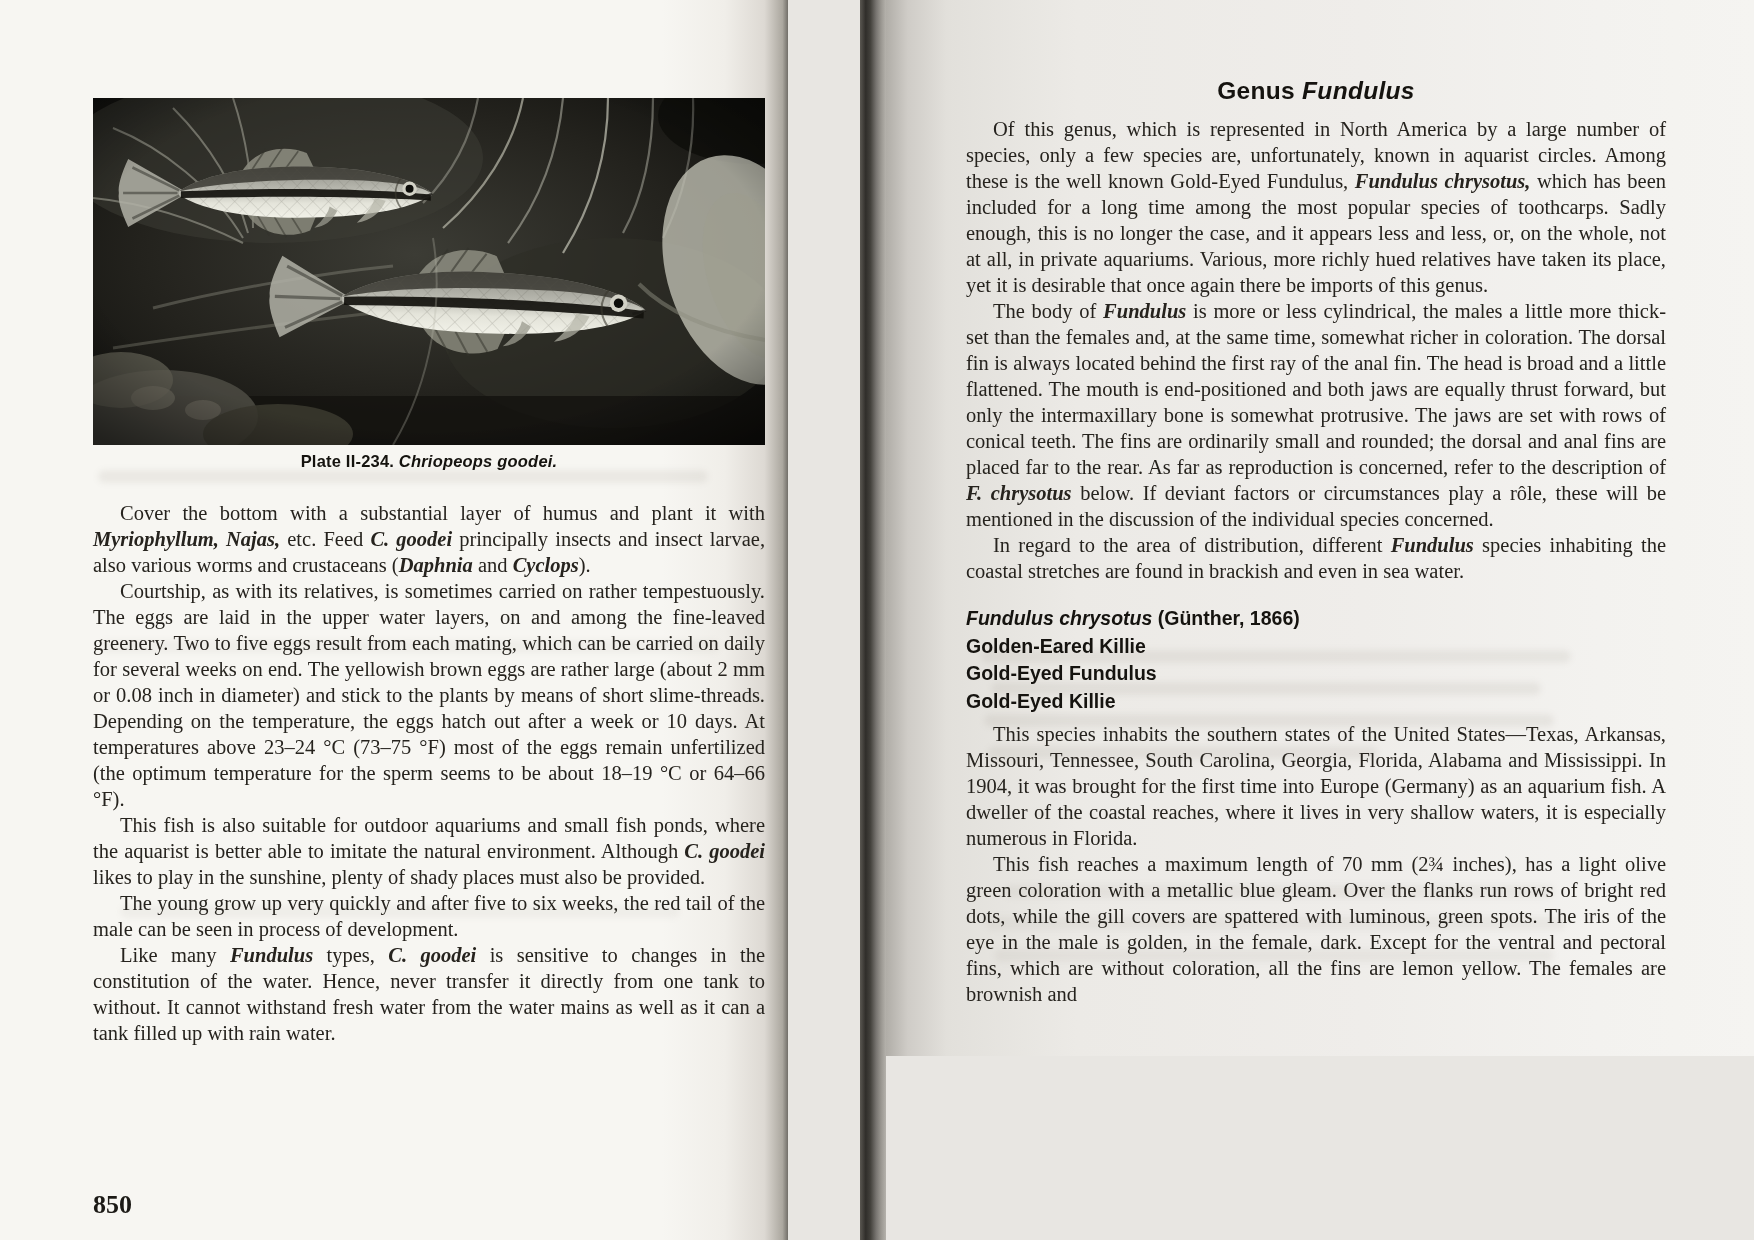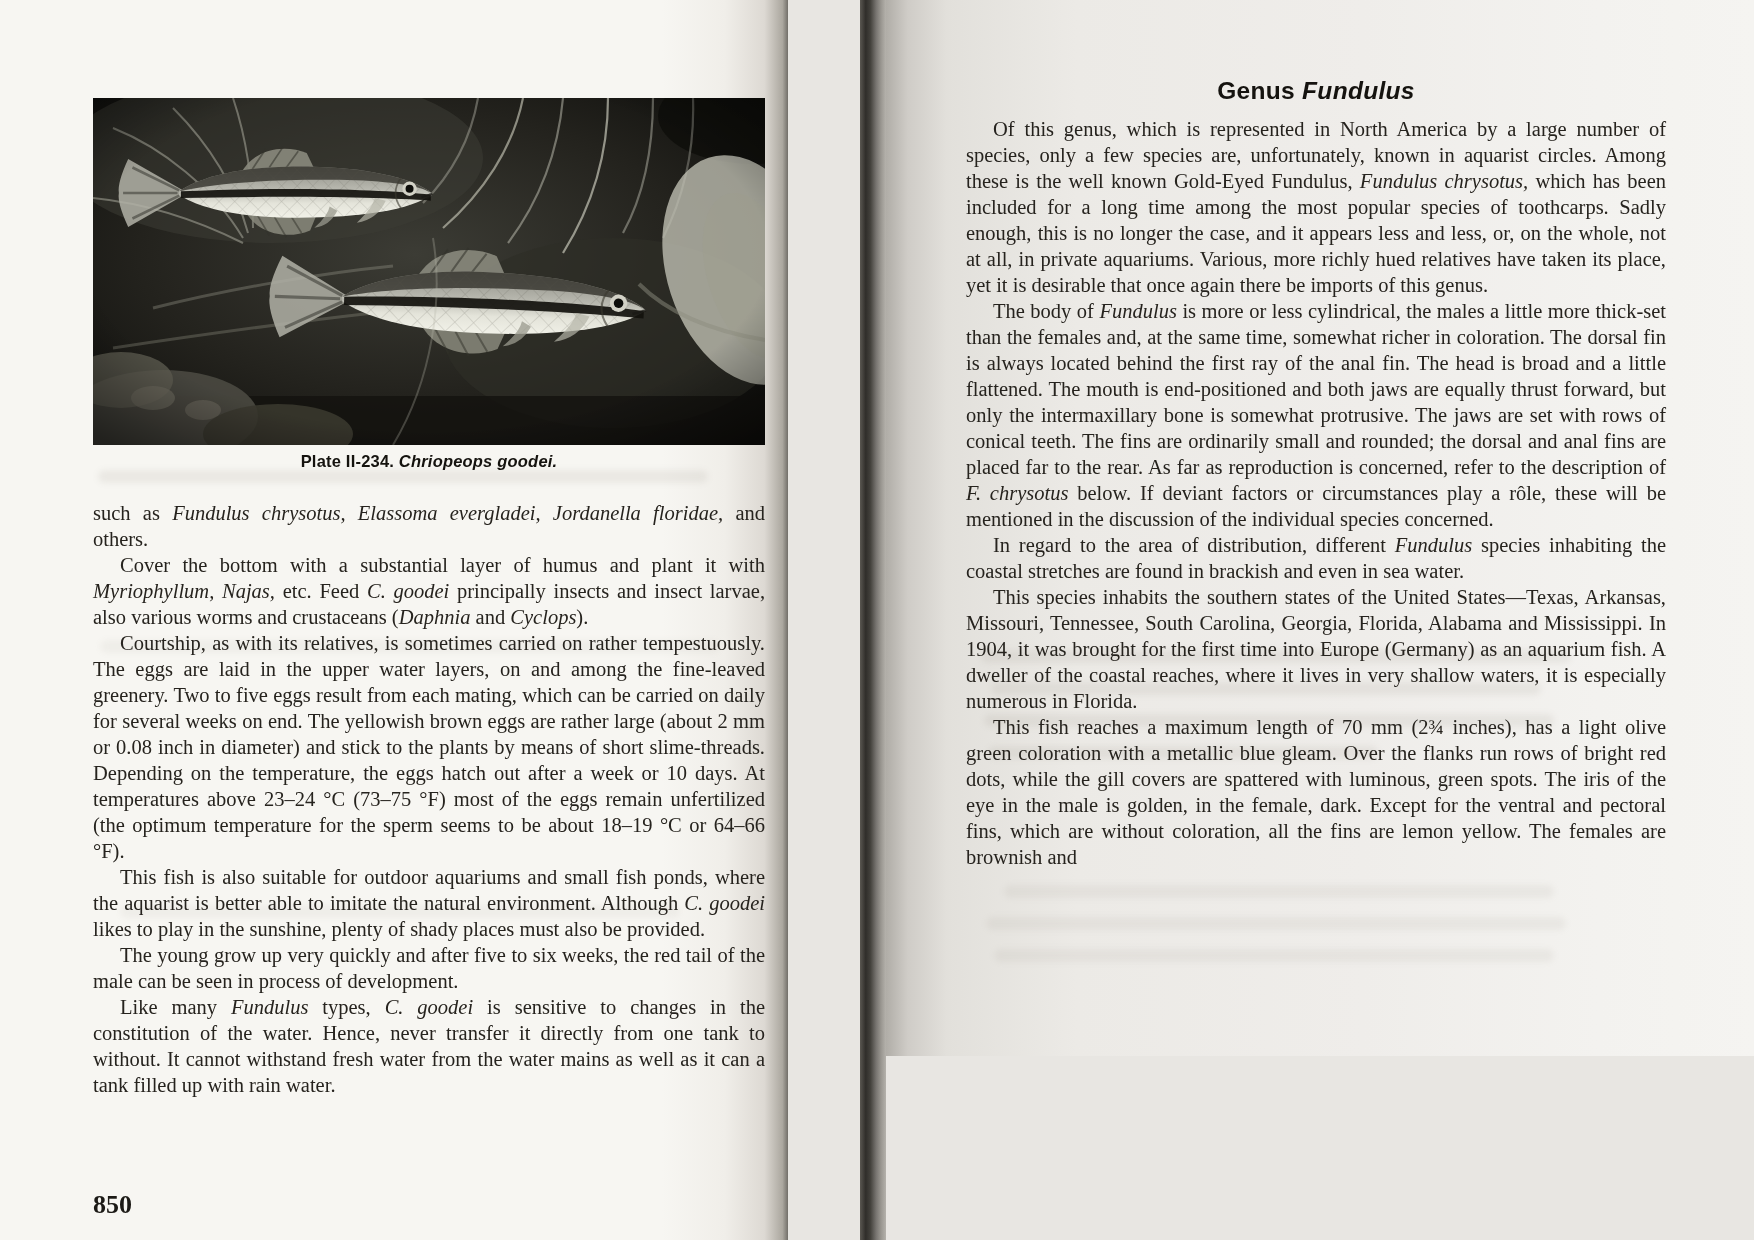--- a/index.html
+++ b/index.html
@@ -20,21 +20,21 @@
 
   .caption{position:absolute;left:93px;top:452px;width:672px;text-align:center;
     font-family:"Liberation Sans",sans-serif;font-size:16.5px;letter-spacing:.2px;color:#15130f;}
 
   
   .col-left{position:absolute;left:93px;top:500px;width:672px;}
   .col-right{position:absolute;left:80px;top:76px;width:700px;}
 
   p.body{margin:0;font-size:20.5px;line-height:26px;text-align:justify;}
   p.body.indent{text-indent:27px;}
-  .it{font-style:italic;}
+  .it{font-style:italic;font-weight:bold;}
   .bd{font-weight:700;}
 
   .heading{margin:0 0 10px 0;text-align:center;
     font-family:"Liberation Sans",sans-serif;font-size:24.5px;line-height:30px;letter-spacing:.3px;color:#15130f;}
 
   .species{margin:21px 0 6px 0;}
   .species p, p.cname{margin:0;font-family:"Liberation Sans",sans-serif;font-weight:700;
     font-size:19.5px;line-height:27.5px;text-align:left;text-indent:0;color:#15130f;}
 
   .pagenum{position:absolute;font-weight:700;font-size:26px;color:#1c1a16;}
@@ -148,21 +148,20 @@
         <use href="#fishsym" transform="translate(400,206) rotate(2) scale(1.02)"></use>
 
         <path d="M300,347 C340,280 350,200 340,140" stroke="#b7b7aa" stroke-width="2" fill="none" opacity="0.3"></path>
         <rect x="0" y="0" width="672" height="347" fill="url(#vg)"></rect>
       </svg>
     </div>
 
     <div class="caption"><span class="bd">Plate II-234. </span><span class="it bd">Chriopeops goodei.</span></div>
 
     <div class="col-left">
-        <p class="body"><span>such as </span><span class="it">Fundulus chrysotus, Elassoma evergladei, Jordanella floridae,</span><span> and others.</span></p>
         <p class="body indent"><span>Cover the bottom with a substantial layer of humus and plant it with </span><span class="it">Myriophyllum, Najas,</span><span> etc. Feed </span><span class="it">C. goodei</span><span> principally insects and insect larvae, also various worms and crustaceans (</span><span class="it">Daphnia</span><span> and </span><span class="it">Cyclops</span><span>).</span></p>
         <p class="body indent"><span>Courtship, as with its relatives, is sometimes carried on rather tempestuously. The eggs are laid in the upper water layers, on and among the fine-leaved greenery. Two to five eggs result from each mating, which can be carried on daily for several weeks on end. The yellowish brown eggs are rather large (about 2 mm or 0.08 inch in diameter) and stick to the plants by means of short slime-threads. Depending on the temperature, the eggs hatch out after a week or 10 days. At temperatures above 23–24 °C (73–75 °F) most of the eggs remain unfertilized (the optimum temperature for the sperm seems to be about 18–19 °C or 64–66 °F).</span></p>
         <p class="body indent"><span>This fish is also suitable for outdoor aquariums and small fish ponds, where the aquarist is better able to imitate the natural environment. Although </span><span class="it">C. goodei</span><span> likes to play in the sunshine, plenty of shady places must also be provided.</span></p>
         <p class="body indent"><span>The young grow up very quickly and after five to six weeks, the red tail of the male can be seen in process of development.</span></p>
         <p class="body indent"><span>Like many </span><span class="it">Fundulus</span><span> types, </span><span class="it">C. goodei</span><span> is sensitive to changes in the constitution of the water. Hence, never transfer it directly from one tank to without. It cannot withstand fresh water from the water mains as well as it can a tank filled up with rain water.</span></p>
       </div>
 
     <div class="pagenum pagenum-left">850</div>
   </div>
 
@@ -180,20 +179,28 @@
 
     <div class="col-right">
       <h2 class="heading"><span class="bd">Genus </span><span class="it bd">Fundulus</span></h2>
 
       <div>
           <p class="body indent"><span>Of this genus, which is represented in North America by a large number of species, only a few species are, unfortunately, known in aquarist circles. Among these is the well known Gold-Eyed Fundulus, </span><span class="it">Fundulus chrysotus,</span><span> which has been included for a long time among the most popular species of toothcarps. Sadly enough, this is no longer the case, and it appears less and less, or, on the whole, not at all, in private aquariums. Various, more richly hued relatives have taken its place, yet it is desirable that once again there be imports of this genus.</span></p>
           <p class="body indent"><span>The body of </span><span class="it">Fundulus</span><span> is more or less cylindrical, the males a little more thick-set than the females and, at the same time, somewhat richer in coloration. The dorsal fin is always located behind the first ray of the anal fin. The head is broad and a little flattened. The mouth is end-positioned and both jaws are equally thrust forward, but only the intermaxillary bone is somewhat protrusive. The jaws are set with rows of conical teeth. The fins are ordinarily small and rounded; the dorsal and anal fins are placed far to the rear. As far as reproduction is concerned, refer to the description of </span><span class="it">F. chrysotus</span><span> below. If deviant factors or circumstances play a rôle, these will be mentioned in the discussion of the individual species concerned.</span></p>
           <p class="body indent"><span>In regard to the area of distribution, different </span><span class="it">Fundulus</span><span> species inhabiting the coastal stretches are found in brackish and even in sea water.</span></p>
         </div>
 
+      <div class="species">
+        <p><span class="it bd">Fundulus chrysotus </span><span class="bd">(Günther, 1866)</span></p>
+        <div>
+            <p class="cname">Golden-Eared Killie</p>
+            <p class="cname">Gold-Eyed Fundulus</p>
+            <p class="cname">Gold-Eyed Killie</p>
+          </div>
+      </div>
 
       <div>
           <p class="body indent"><span>This species inhabits the southern states of the United States—Texas, Arkansas, Missouri, Tennessee, South Carolina, Georgia, Florida, Alabama and Mississippi. In 1904, it was brought for the first time into Europe (Germany) as an aquarium fish. A dweller of the coastal reaches, where it lives in very shallow waters, it is especially numerous in Florida.</span></p>
           <p class="body indent"><span>This fish reaches a maximum length of 70 mm (2¾ inches), has a light olive green coloration with a metallic blue gleam. Over the flanks run rows of bright red dots, while the gill covers are spattered with luminous, green spots. The iris of the eye in the male is golden, in the female, dark. Except for the ventral and pectoral fins, which are without coloration, all the fins are lemon yellow. The females are brownish and</span></p>
         </div>
     </div>
 
   </div>
 
 </div>

